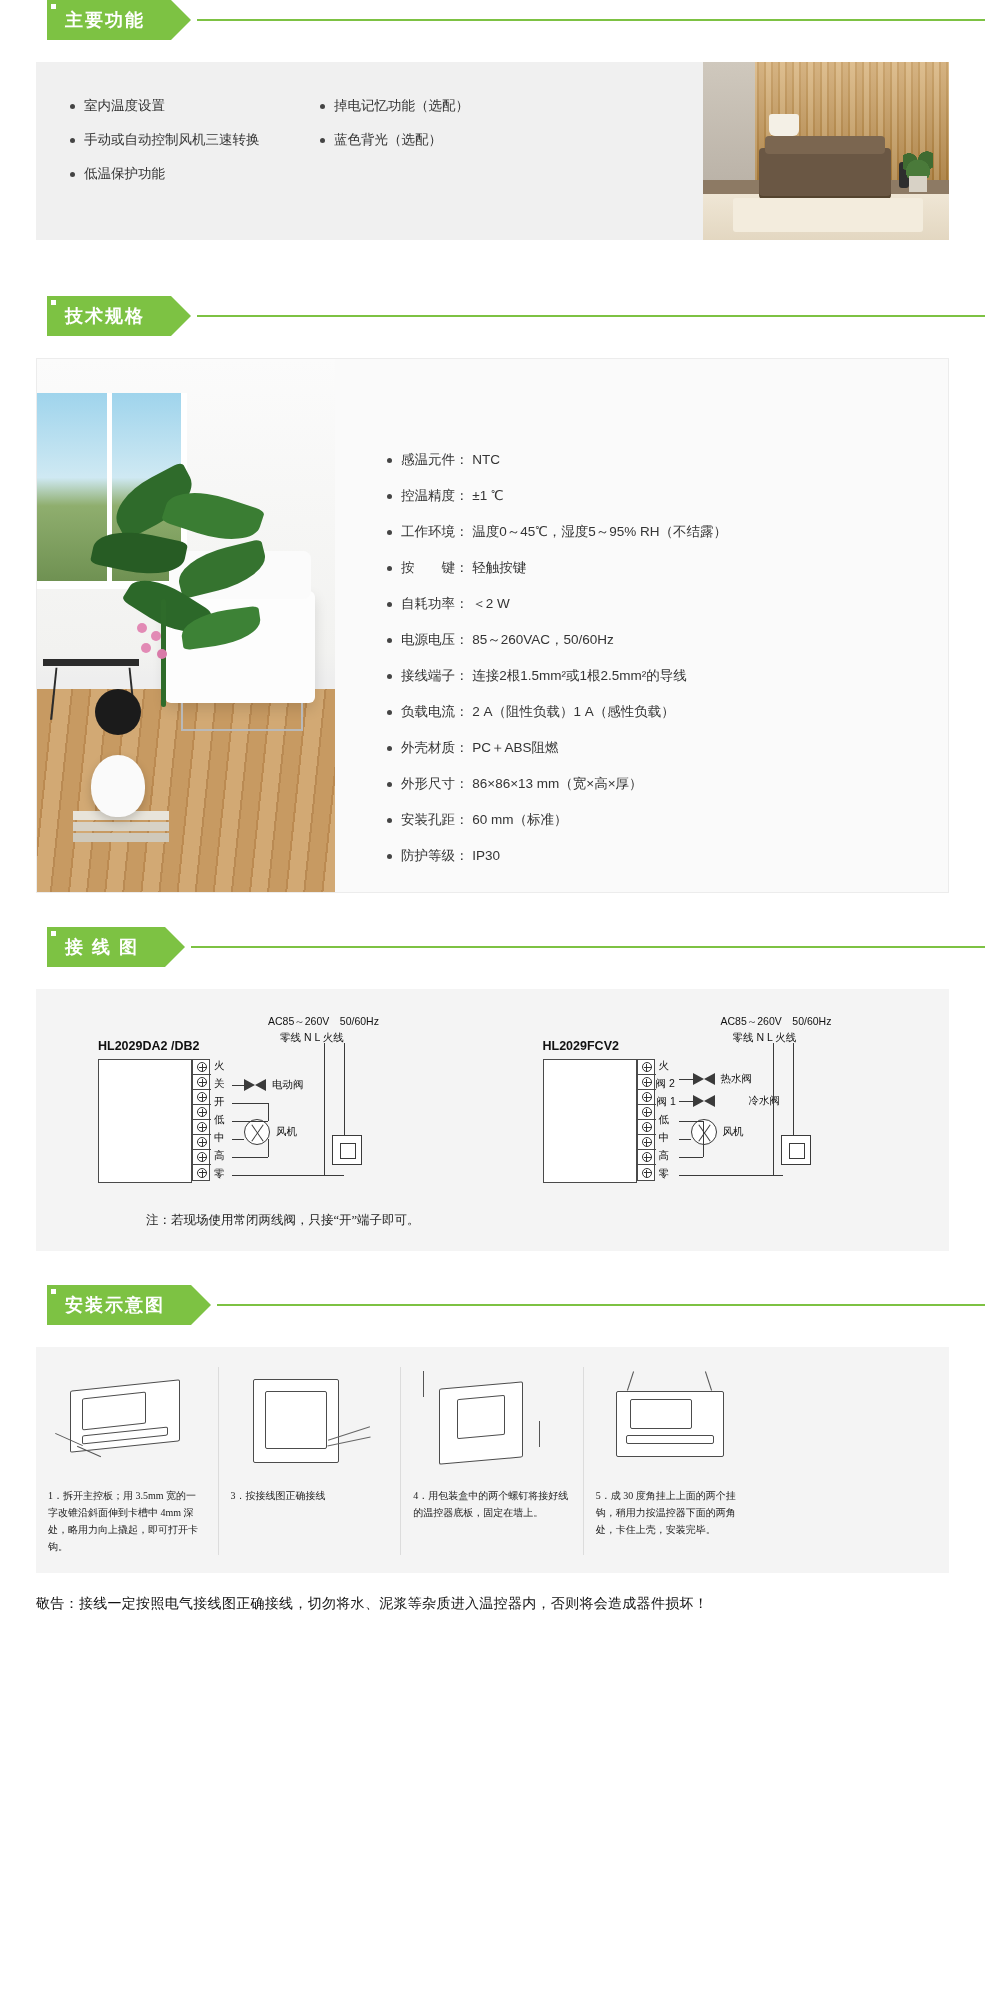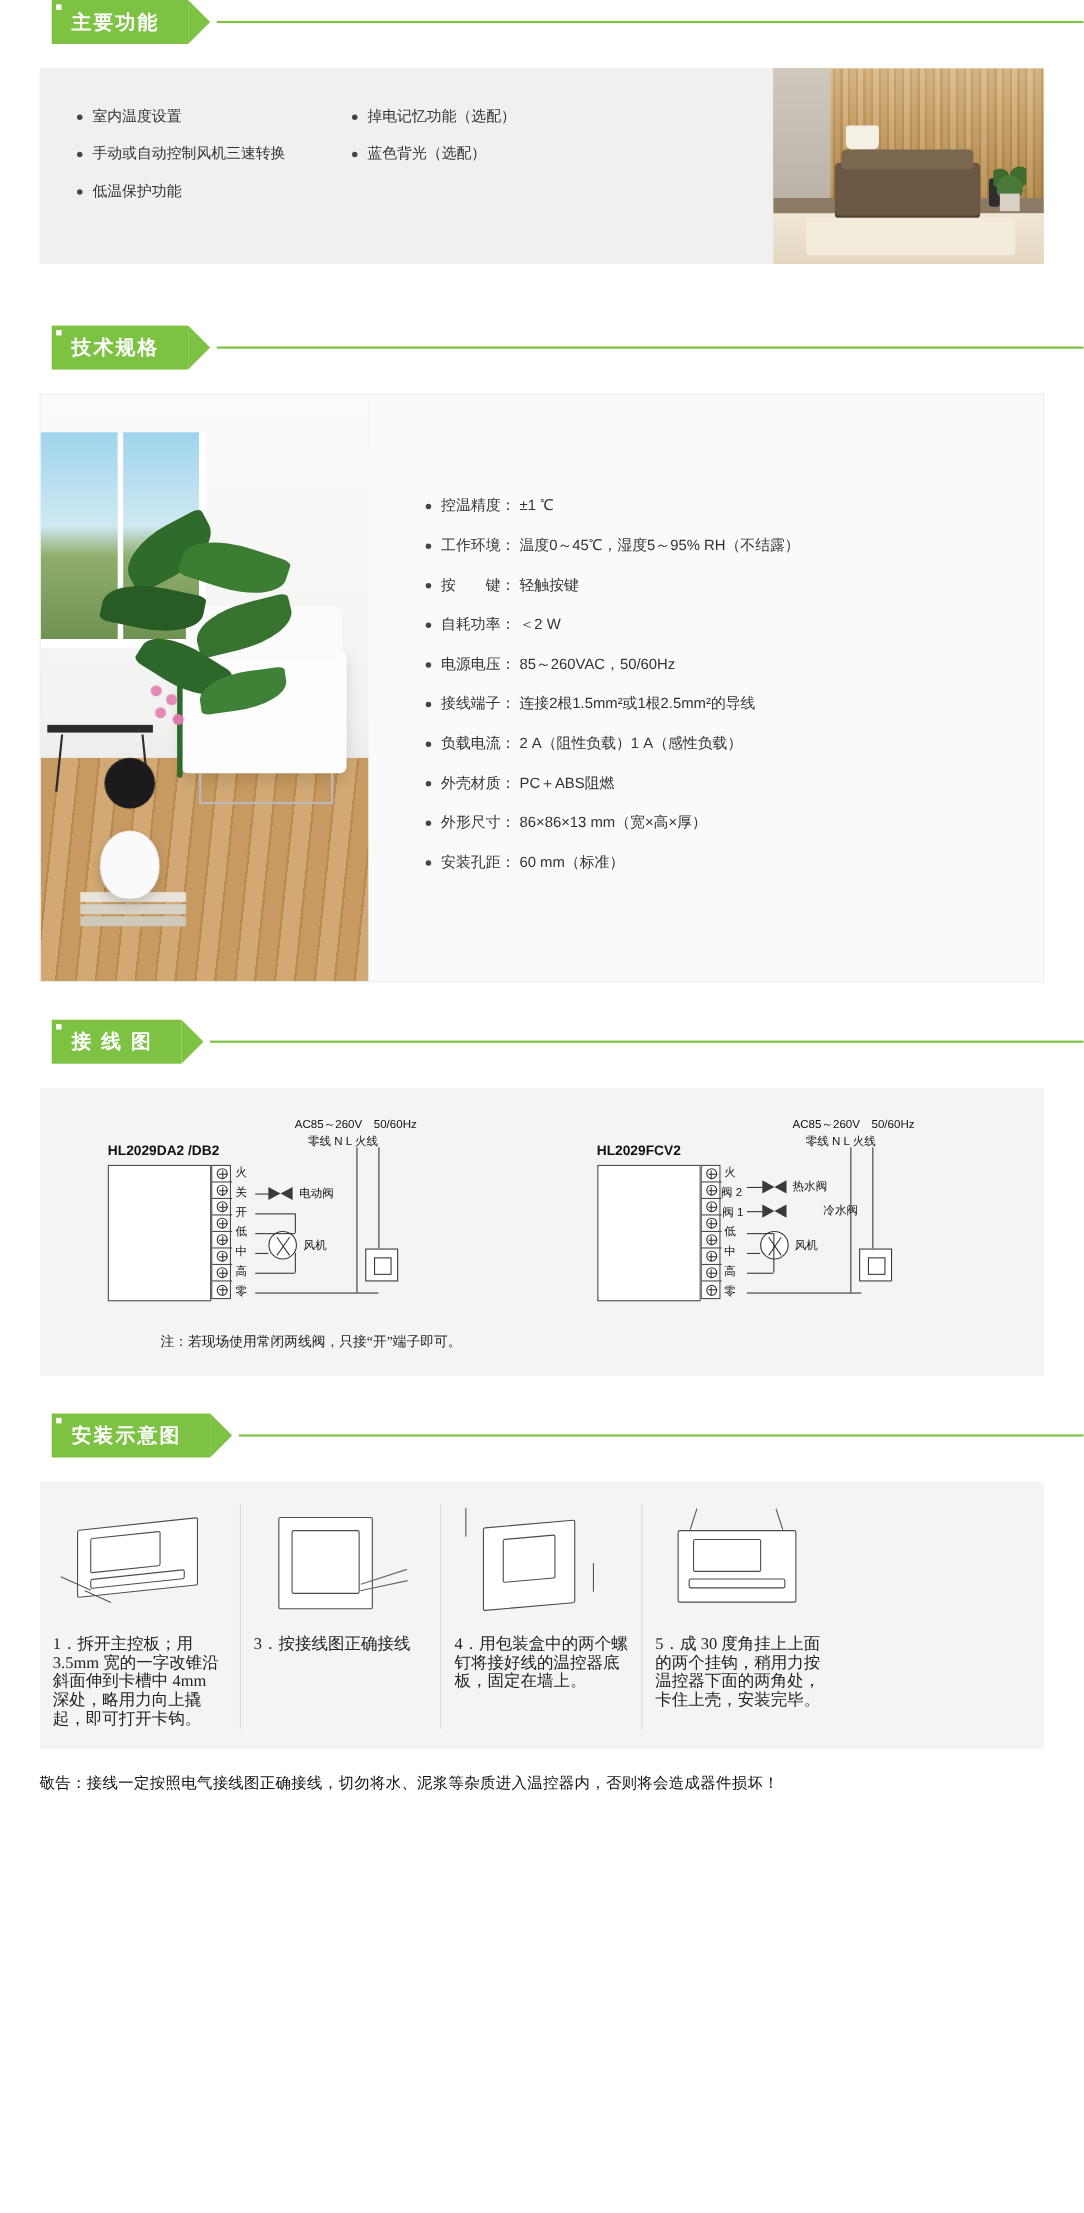--- a/index.html
+++ b/index.html
@@ -355,21 +355,21 @@
     padding: 0 12px;
     border-right:1px solid #dcdcdc;
   }
   .inst-cell:last-child{ border-right:none; }
   .inst-fig{
     height: 106px;
     position: relative;
     margin-bottom: 14px;
   }
   .inst-text{
-    font-size:15px;
+    font-size:10px;
     line-height:17px;
     color:#222;
     font-family:"Liberation Serif", serif;
   }
   
   .dev{
     position:absolute;
     border:1.2px solid #4c4c4c;
     background:#fff;
     border-radius:2px;
@@ -455,30 +455,32 @@
         <b></b>
         <b></b>
         <b></b>
       </div>
       <div class="blkpot"></div>
       <div class="books"></div>
       <div class="whvase"></div>
     </div>
 
     <div class="spec-list">
+      <div class="sitem">感温元件： NTC</div>
       <div class="sitem">控温精度： ±1 ℃</div>
       <div class="sitem">工作环境： 温度0～45℃，湿度5～95% RH（不结露）</div>
       <div class="sitem">按　　键： 轻触按键</div>
       <div class="sitem">自耗功率： ＜2 W</div>
       <div class="sitem">电源电压： 85～260VAC，50/60Hz</div>
       <div class="sitem">接线端子： 连接2根1.5mm²或1根2.5mm²的导线</div>
       <div class="sitem">负载电流： 2 A（阻性负载）1 A（感性负载）</div>
       <div class="sitem">外壳材质： PC＋ABS阻燃</div>
       <div class="sitem">外形尺寸： 86×86×13 mm（宽×高×厚）</div>
       <div class="sitem">安装孔距： 60 mm（标准）</div>
+      <div class="sitem">防护等级： IP30</div>
     </div>
   </div>
 
   <div class="sec-head" style="margin-top:34px;">
     <div class="tag">
       <span class="corner"></span>
       <span>接 线 图</span>
     </div>
     <div class="rule"></div>
   </div>

